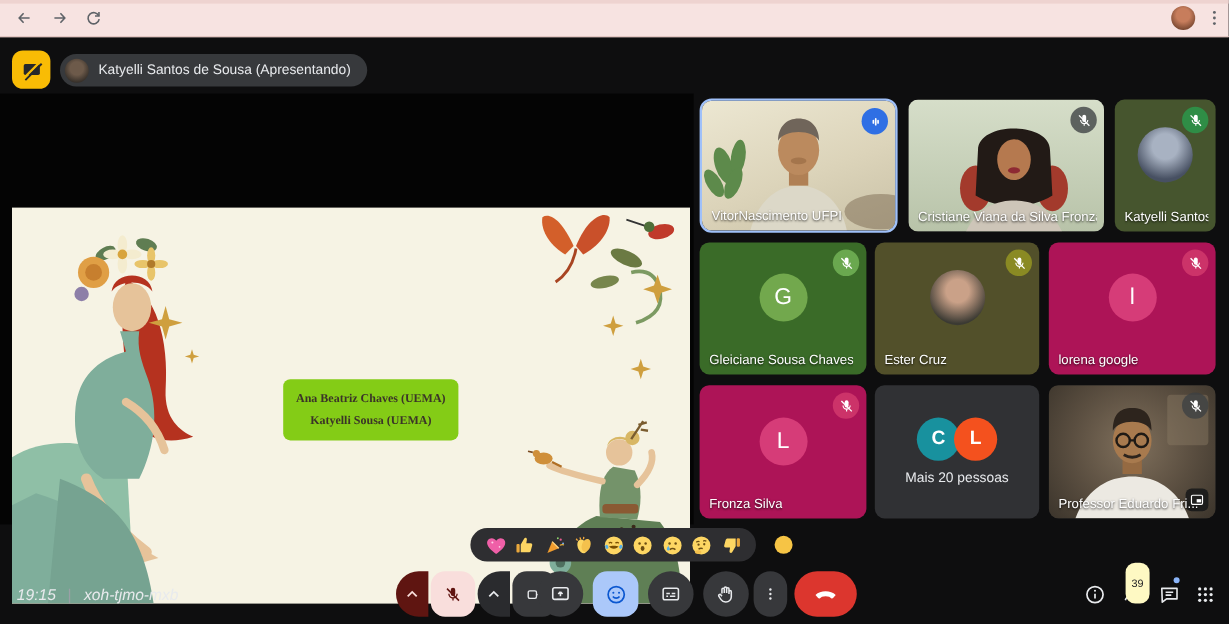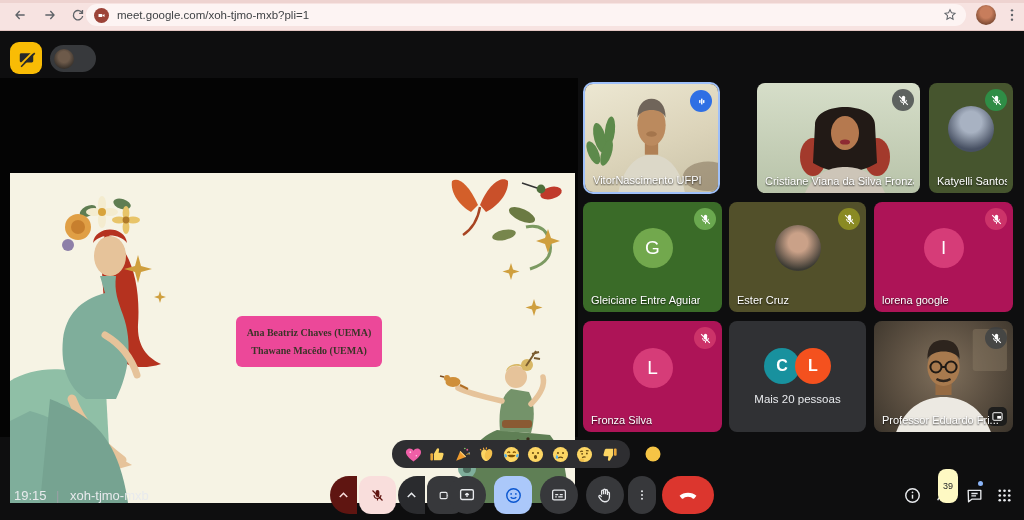--- a/index.html
+++ b/index.html
@@ -69,21 +69,21 @@
   .pip-badge svg{width:13px;height:13px;}
 
   
   .reactions-pill{position:absolute;left:392px;top:440px;width:238px;height:28px;border-radius:14px;background:#2e2e31;
        display:flex;align-items:center;justify-content:space-evenly;padding:0 6px;box-sizing:border-box;}
   .reaction{width:19px;height:19px;display:flex;}
   .reaction svg{width:19px;height:19px;}
   .skin-btn{position:absolute;left:643px;top:444px;width:20px;height:20px;}
 
   
-  .ctl-text{position:absolute;top:488px;font-size:13px;color:#e8eaed;}
+  .ctl-text{position:absolute;top:488px;font-size:13px;color:#e8eaed;font-style:italic;}
   .split{position:absolute;top:476px;height:38px;display:flex;gap:2px;}
   .seg{display:flex;align-items:center;justify-content:center;}
   .seg svg{width:15px;height:15px;}
   .seg.chev{width:27px;border-radius:19px 0 0 19px;}
   .seg.main{width:37px;border-radius:12px;}
   .circ-btn{position:absolute;top:476px;width:38px;height:38px;border-radius:50%;background:#37383b;color:#e8eaed;
        display:flex;align-items:center;justify-content:center;}
   .circ-btn svg{width:18px;height:18px;}
   .react-btn{position:absolute;left:494px;top:476px;width:38px;height:38px;border-radius:12px;background:#abc8fa;
        color:#0b57d0;display:flex;align-items:center;justify-content:center;}
@@ -113,34 +113,20 @@
     <svg viewBox="0 0 24 24" fill="none" stroke="currentColor" stroke-width="2">
         <path d="M5 12h13M12.5 6L18 12l-5.5 6"></path>
       </svg>
   </span>
   <span class="nav-ic" style="left:68px">
     <svg viewBox="0 0 24 24" fill="none" stroke="currentColor" stroke-width="2">
         <path d="M18.5 9.5A7 7 0 1 0 19 13.5"></path>
         <path d="M18.7 4.5v5h-5"></path>
       </svg>
   </span>
-  <div class="omnibox">
-    <span class="favicon">
-      <svg viewBox="0 0 24 24" fill="#fff">
-          <rect x="4" y="8" width="10" height="8" rx="1.5"></rect>
-          <path d="M14 12l6-4v8z"></path>
-        </svg>
-    </span>
-    <span class="url">meet.google.com/xoh-tjmo-mxb?pli=1</span>
-    <span class="star">
-      <svg viewBox="0 0 24 24" fill="none" stroke="#5f6368" stroke-width="1.6">
-          <path d="M12 4l2.3 4.8 5.2.7-3.8 3.6.9 5.2L12 15.8 7.4 18.3l.9-5.2L4.5 9.5l5.2-.7z"></path>
-        </svg>
-    </span>
-  </div>
   <span class="chrome-avatar"></span>
   <span class="chrome-menu">
     <svg viewBox="0 0 24 24" fill="#5f6368">
         <circle cx="12" cy="5" r="1.8"></circle>
         <circle cx="12" cy="12" r="1.8"></circle>
         <circle cx="12" cy="19" r="1.8"></circle>
       </svg>
   </span>
 </div>
 
@@ -148,20 +134,21 @@
   <span>
     <svg viewBox="0 0 24 24">
         <rect x="3.5" y="5.5" width="17" height="11.5" rx="1.8" fill="#26282b"></rect>
         <line x1="3" y1="21" x2="21" y2="3" stroke="#f9bc05" stroke-width="2.4"></line>
         <line x1="5.2" y1="22.4" x2="22.4" y2="5.2" stroke="#26282b" stroke-width="2"></line>
       </svg>
   </span>
 </div>
 <div class="presenter-pill">
   <span class="pav"></span>
+  <span class="ptxt">Katyelli Santos de Sousa (Apresentando)</span>
 </div>
 
 <div class="stage-bg">
   <div class="slide" style="background: rgb(246, 243, 228);">
     <svg class="art" viewBox="0 0 565 330">
 
       <path d="M0 208 C28 190 78 192 96 218 L102 330 L0 330 Z" fill="#8fbfa6"></path>
       <path d="M20 238 C55 248 92 270 104 330 L0 330 L0 248 Z" fill="#7fae9b"></path>
       <path d="M95 60 C120 72 131 110 128 152 C127 176 140 186 151 191 C120 201 99 186 97 160 C95 130 88 90 95 60 Z" fill="#b5321f"></path>
       <ellipse cx="100" cy="83" rx="16" ry="20" fill="#e6c39a"></ellipse>
@@ -223,28 +210,28 @@
       <g fill="#3a2a1a">
           <circle cx="508" cy="268" r="1.7"></circle>
           <circle cx="514" cy="274" r="1.7"></circle>
           <circle cx="504" cy="277" r="1.7"></circle>
           <circle cx="511" cy="283" r="1.7"></circle>
           <circle cx="518" cy="266" r="1.7"></circle>
         </g>
       <circle cx="457" cy="296" r="9" fill="#7fae9b"></circle>
         <circle cx="457" cy="296" r="4" fill="#4f6f5f"></circle>
     </svg>
-    <div class="authors-box" style="background: #ec4899;">
+    <div class="authors-box" style="background: #84cc16;">
       <div>Ana Beatriz Chaves (UEMA)</div>
-      <div>Thawane Macêdo (UEMA)</div>
+      <div>Katyelli Sousa (UEMA)</div>
     </div>
   </div>
 </div>
 
-<div class="tile speaking" style="left:583px;top:82px;width:137px;height:112px;box-sizing:border-box;">
+<div class="tile speaking" style="left:583px;top:82px;width:165px;height:112px;box-sizing:border-box;">
   <div class="fill v-vitor">
     <svg viewBox="0 0 160 110" preserveAspectRatio="none">
       <ellipse cx="148" cy="94" rx="30" ry="15" fill="#7b6a52" opacity=".5"></ellipse>
       <g fill="#5d8a4b">
           <ellipse cx="18" cy="55" rx="7" ry="16" transform="rotate(-18 18 55)"></ellipse>
           <ellipse cx="30" cy="48" rx="6" ry="15" transform="rotate(8 30 48)"></ellipse>
           <ellipse cx="10" cy="70" rx="6" ry="13" transform="rotate(-30 10 70)"></ellipse>
           <ellipse cx="26" cy="70" rx="6" ry="14" transform="rotate(22 26 70)"></ellipse>
         </g>
       <path d="M40 110 C48 80 66 72 80 72 C96 72 114 82 120 110 Z" fill="#dcd8c8"></path>
@@ -299,21 +286,21 @@
 
 <div class="tile" style="left: 583px; top: 202px; width: 139px; height: 110px; background: rgb(58, 107, 40);">
   <div class="init-circle" style="background: rgb(114, 168, 77);">G</div>
   <div class="badge" style="background: rgb(106, 168, 79);">
     <svg viewBox="0 0 24 24">
         <path fill="#fff" d="M12 14a3 3 0 0 0 3-3V6a3 3 0 0 0-6 0v5a3 3 0 0 0 3 3z"></path>
         <path fill="none" stroke="#fff" stroke-width="1.8" d="M6.5 11a5.5 5.5 0 0 0 11 0M12 16.5V20"></path>
         <line x1="4" y1="4" x2="20" y2="20" stroke="#fff" stroke-width="2"></line>
       </svg>
   </div>
-  <div class="name-label">Gleiciane Entre Aguiar</div>
+  <div class="name-label">Gleiciane Sousa Chaves</div>
 </div>
 
 <div class="tile" style="left: 729px; top: 202px; width: 137px; height: 110px; background: rgb(82, 80, 42);">
   <div class="photo-circle photo-b"></div>
   <div class="badge" style="background: rgb(138, 138, 35);">
     <svg viewBox="0 0 24 24">
         <path fill="#fff" d="M12 14a3 3 0 0 0 3-3V6a3 3 0 0 0-6 0v5a3 3 0 0 0 3 3z"></path>
         <path fill="none" stroke="#fff" stroke-width="1.8" d="M6.5 11a5.5 5.5 0 0 0 11 0M12 16.5V20"></path>
         <line x1="4" y1="4" x2="20" y2="20" stroke="#fff" stroke-width="2"></line>
       </svg>

